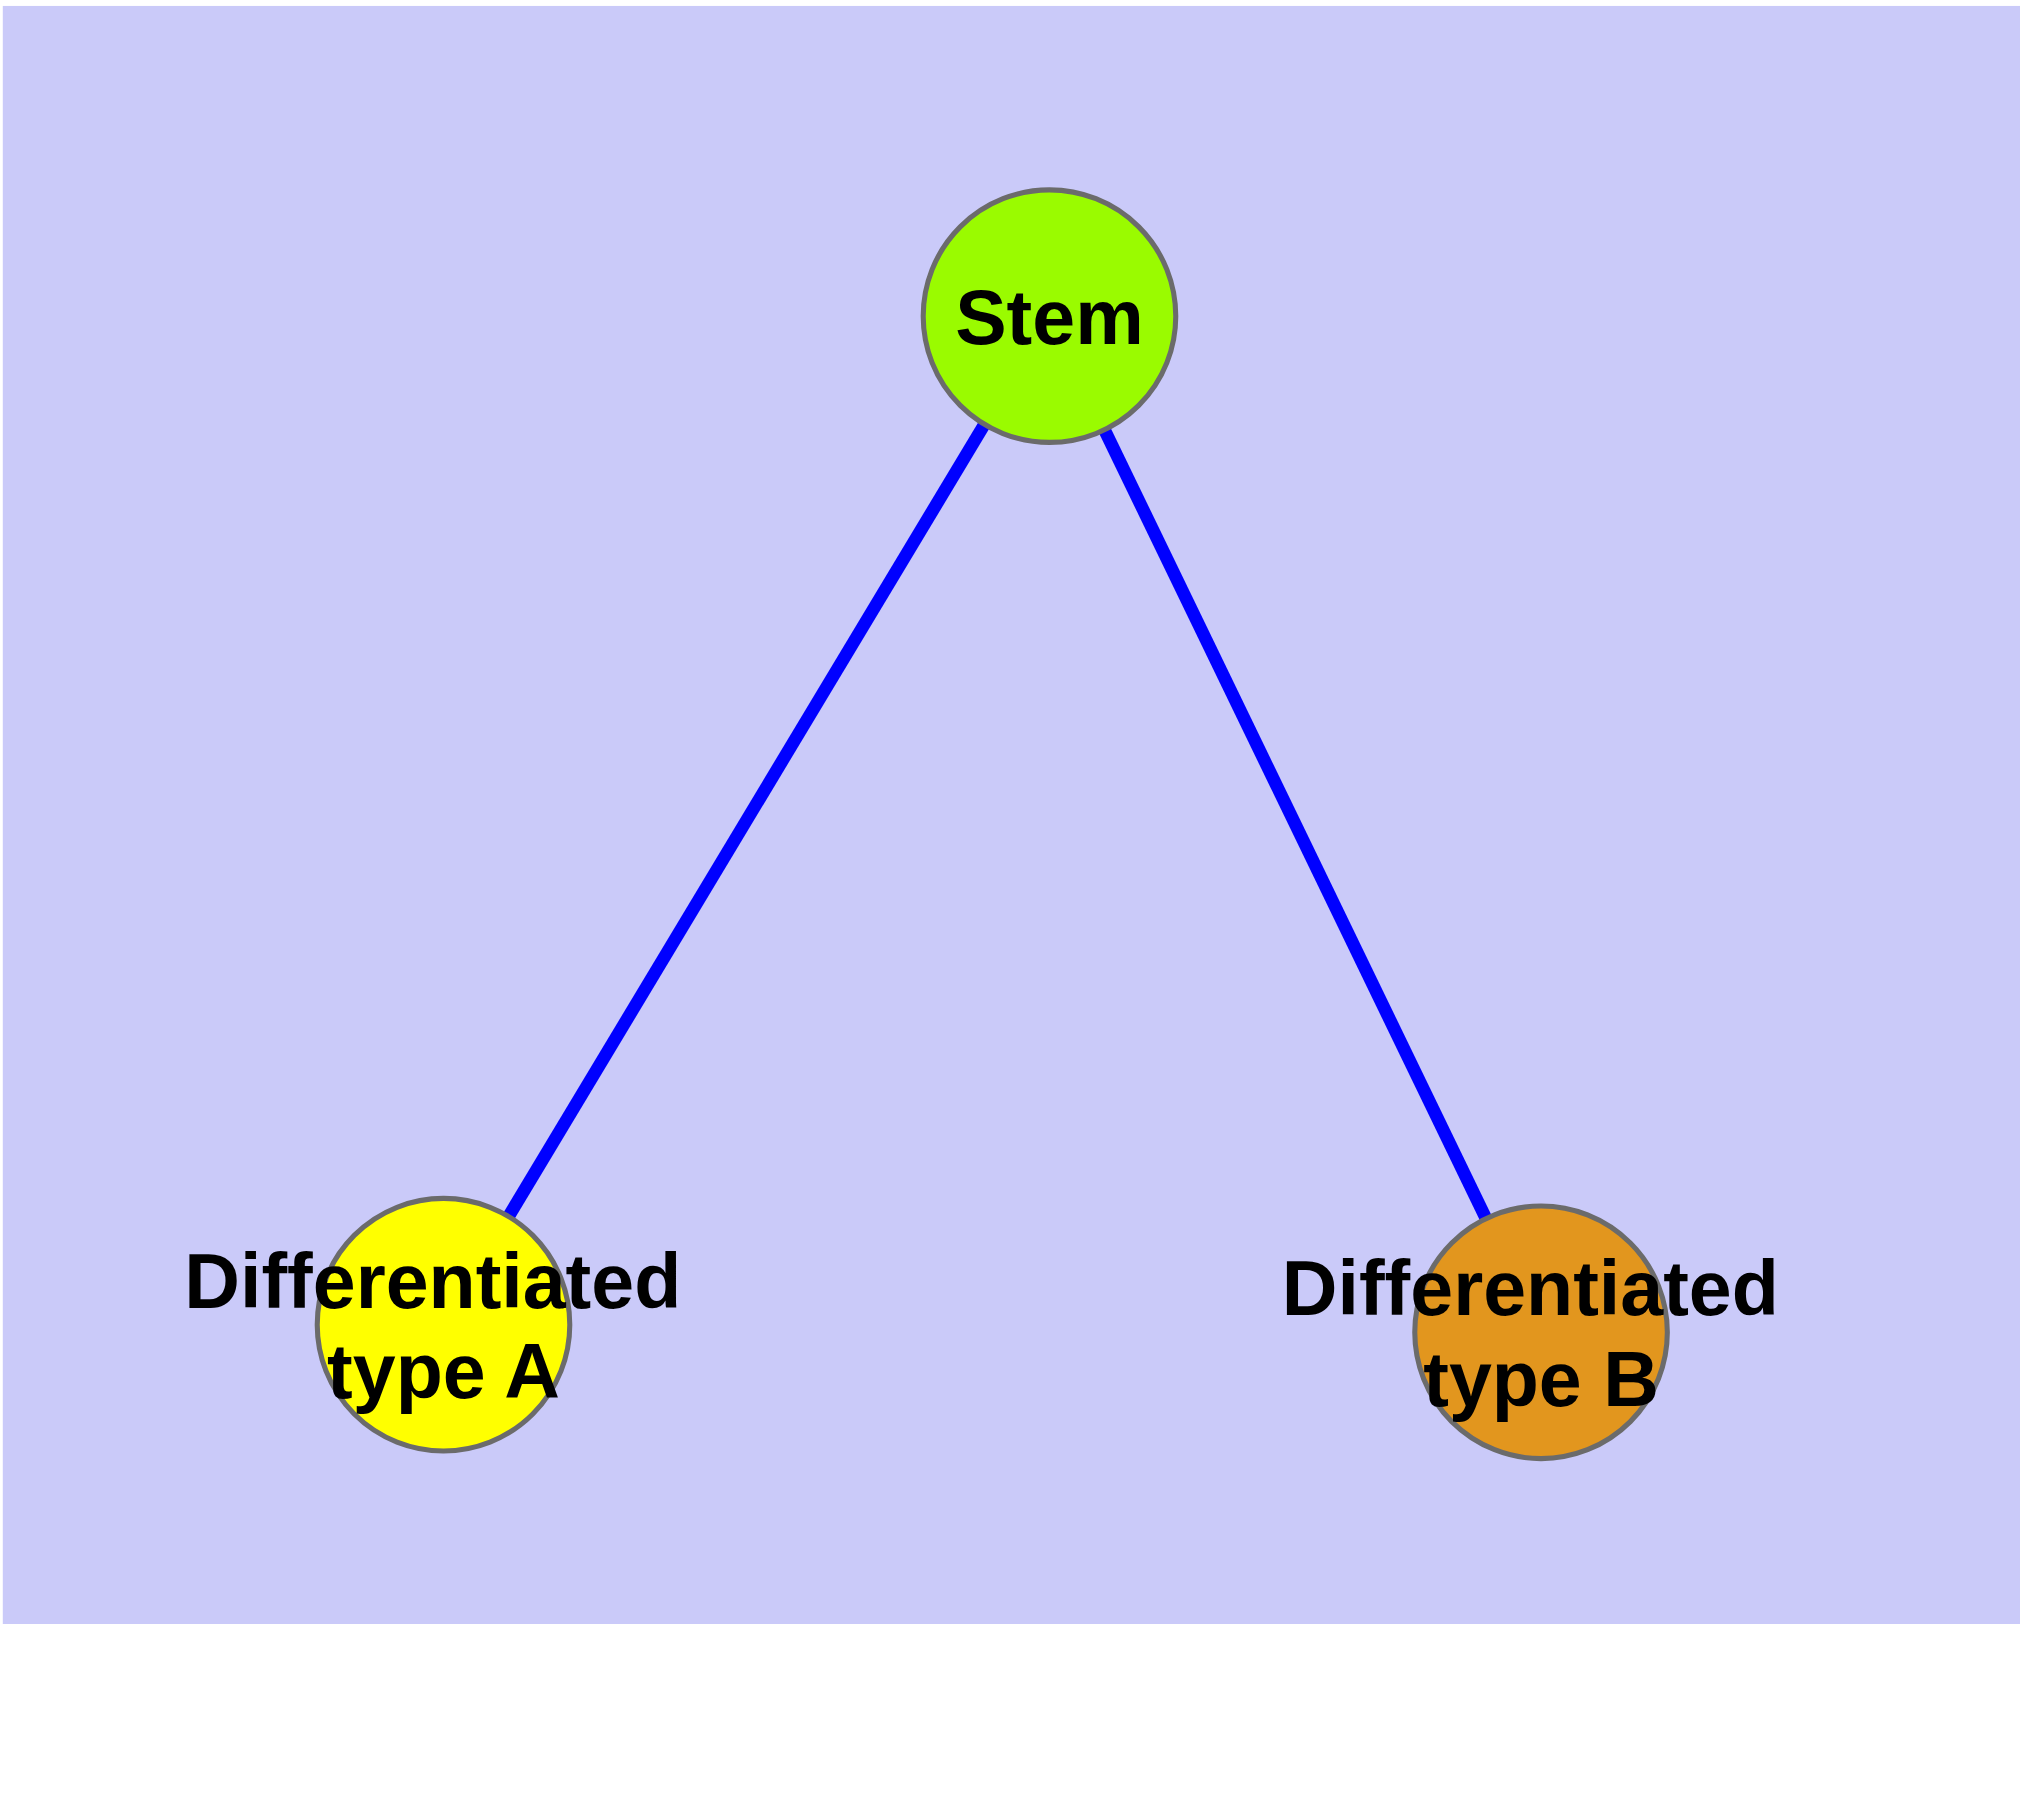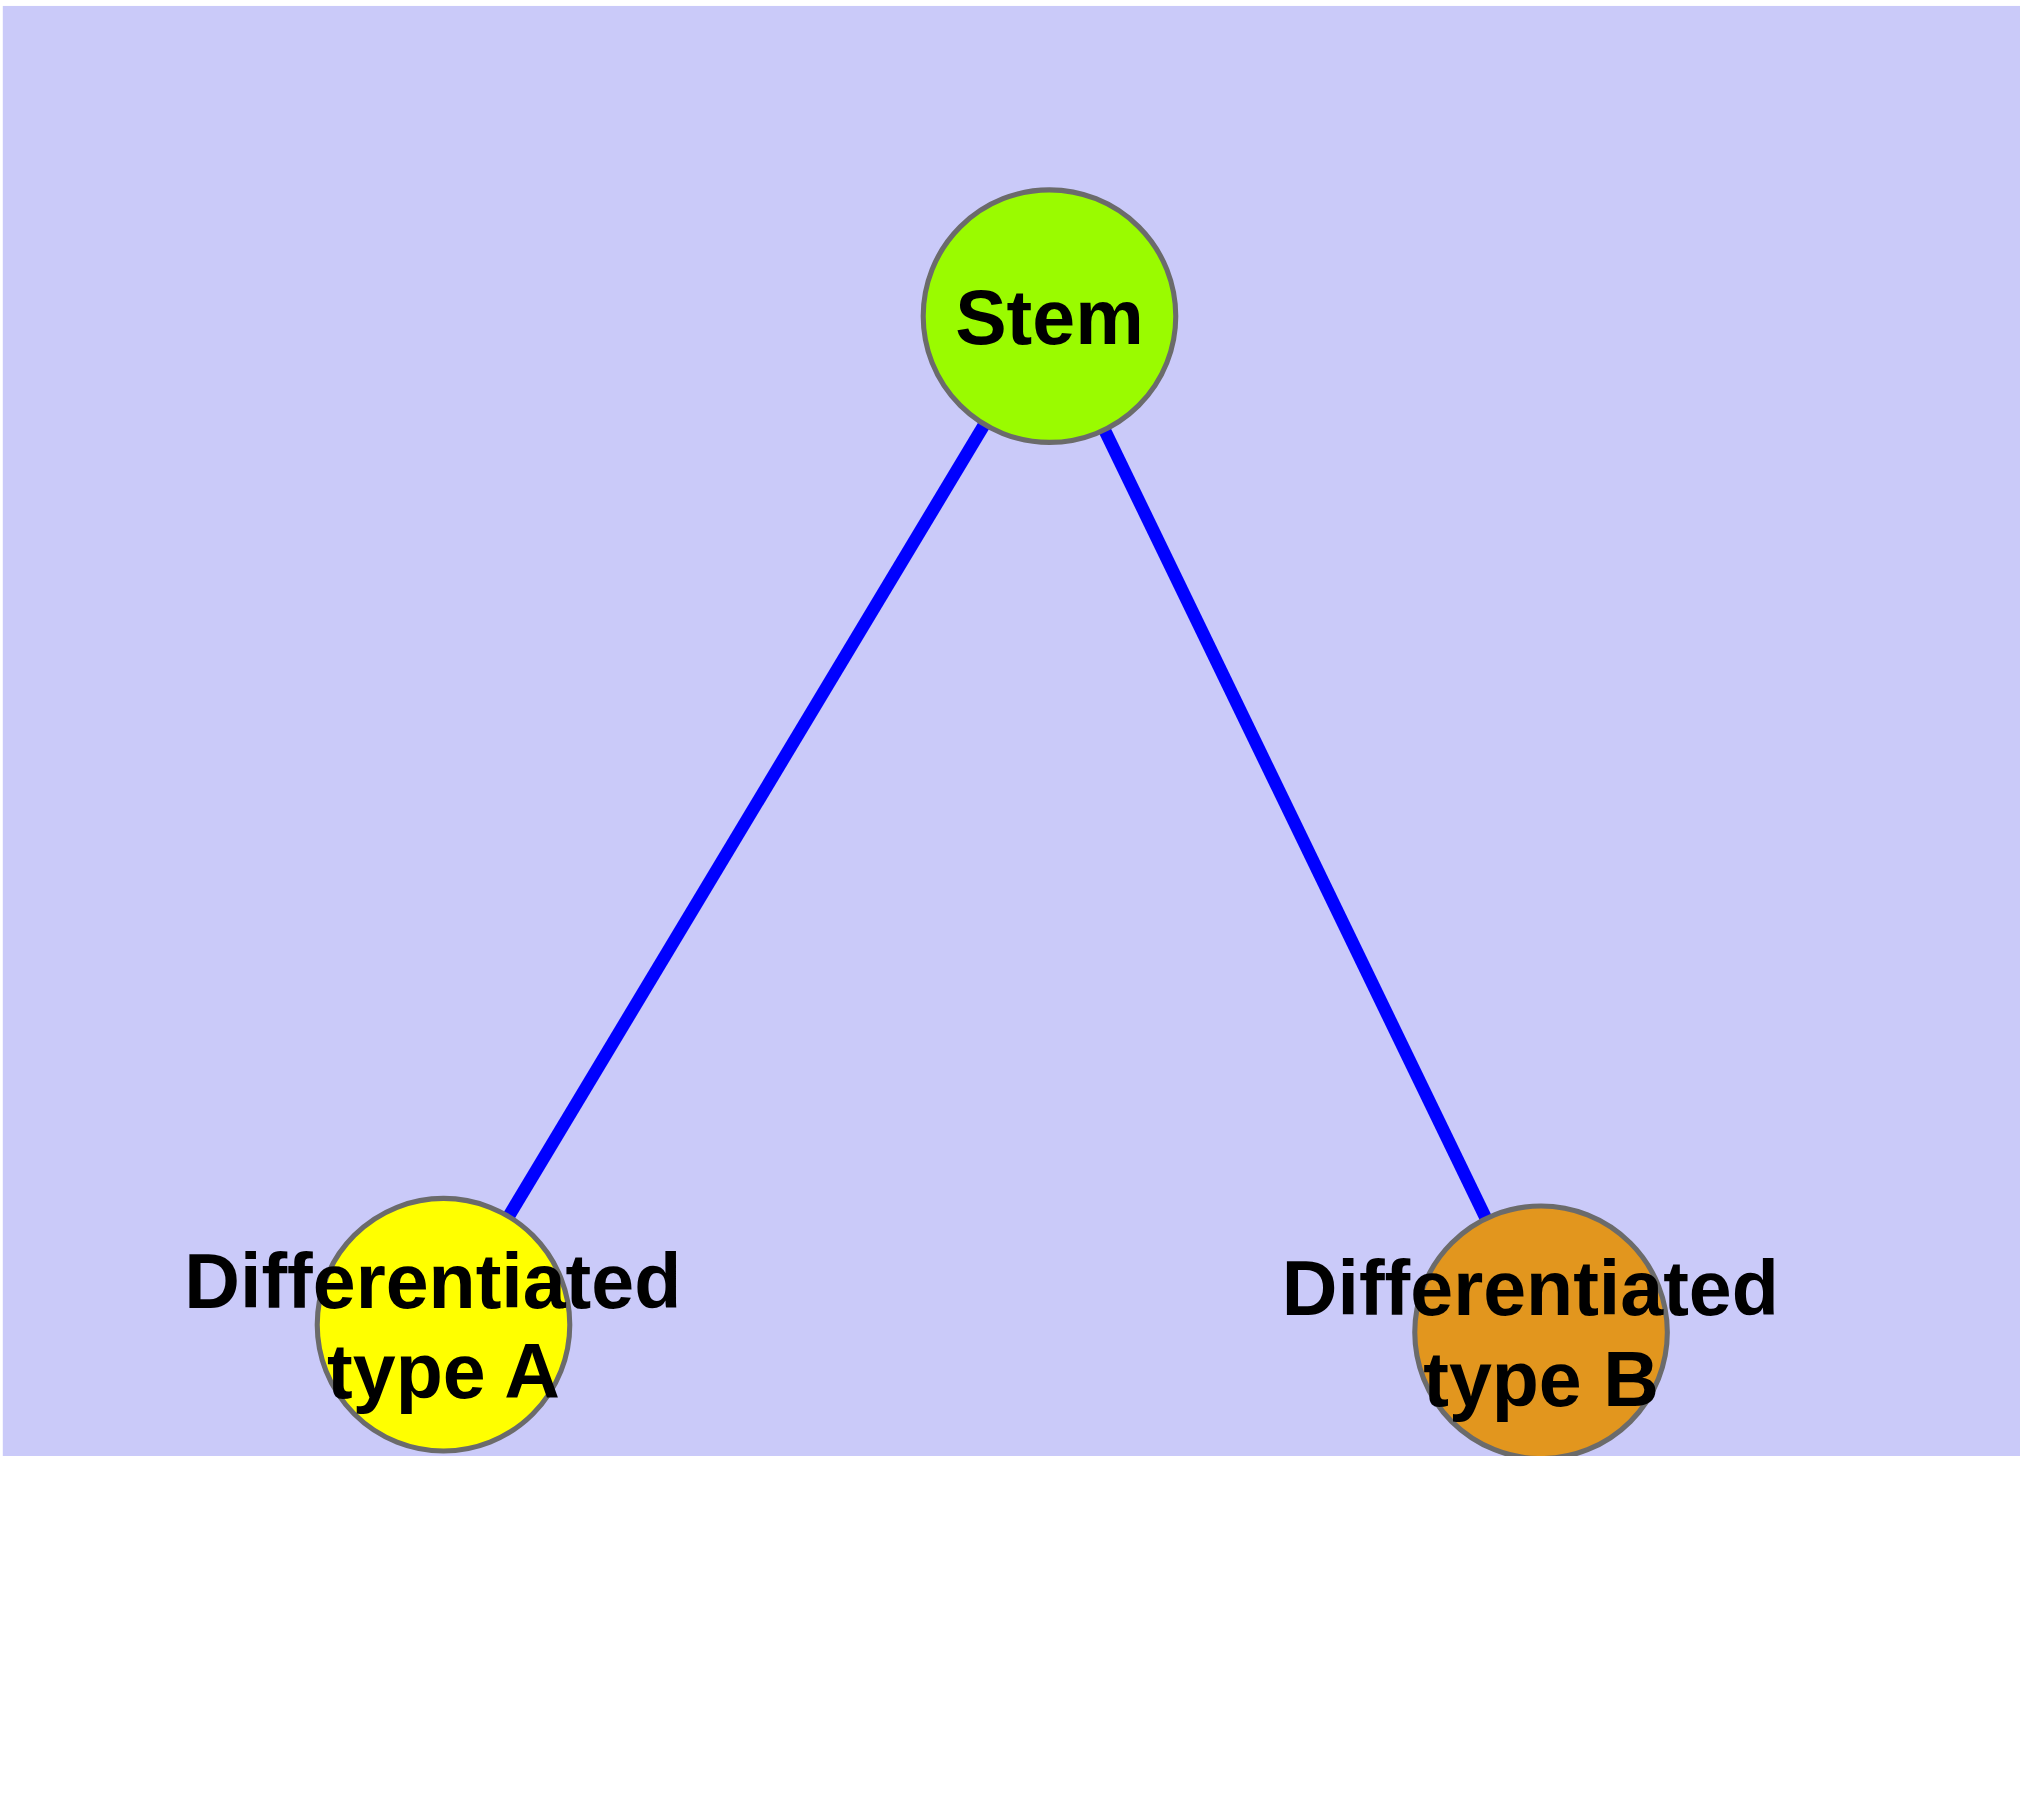--- a/index.html
+++ b/index.html
@@ -3,21 +3,21 @@
 <meta charset="utf-8">
 <style>
   html, body {
     margin: 0;
     padding: 0;
     background: #ffffff;
   }
   .figure {
     position: relative;
     width: 2021px;
-    height: 1456px;
+    height: 1624px;
     background: #ffffff;
     font-family: "Liberation Sans", sans-serif;
   }
   .figure svg {
     position: absolute;
     inset: 0;
     display: block;
   }
   .node-label {
     font-family: "Liberation Sans", sans-serif;

